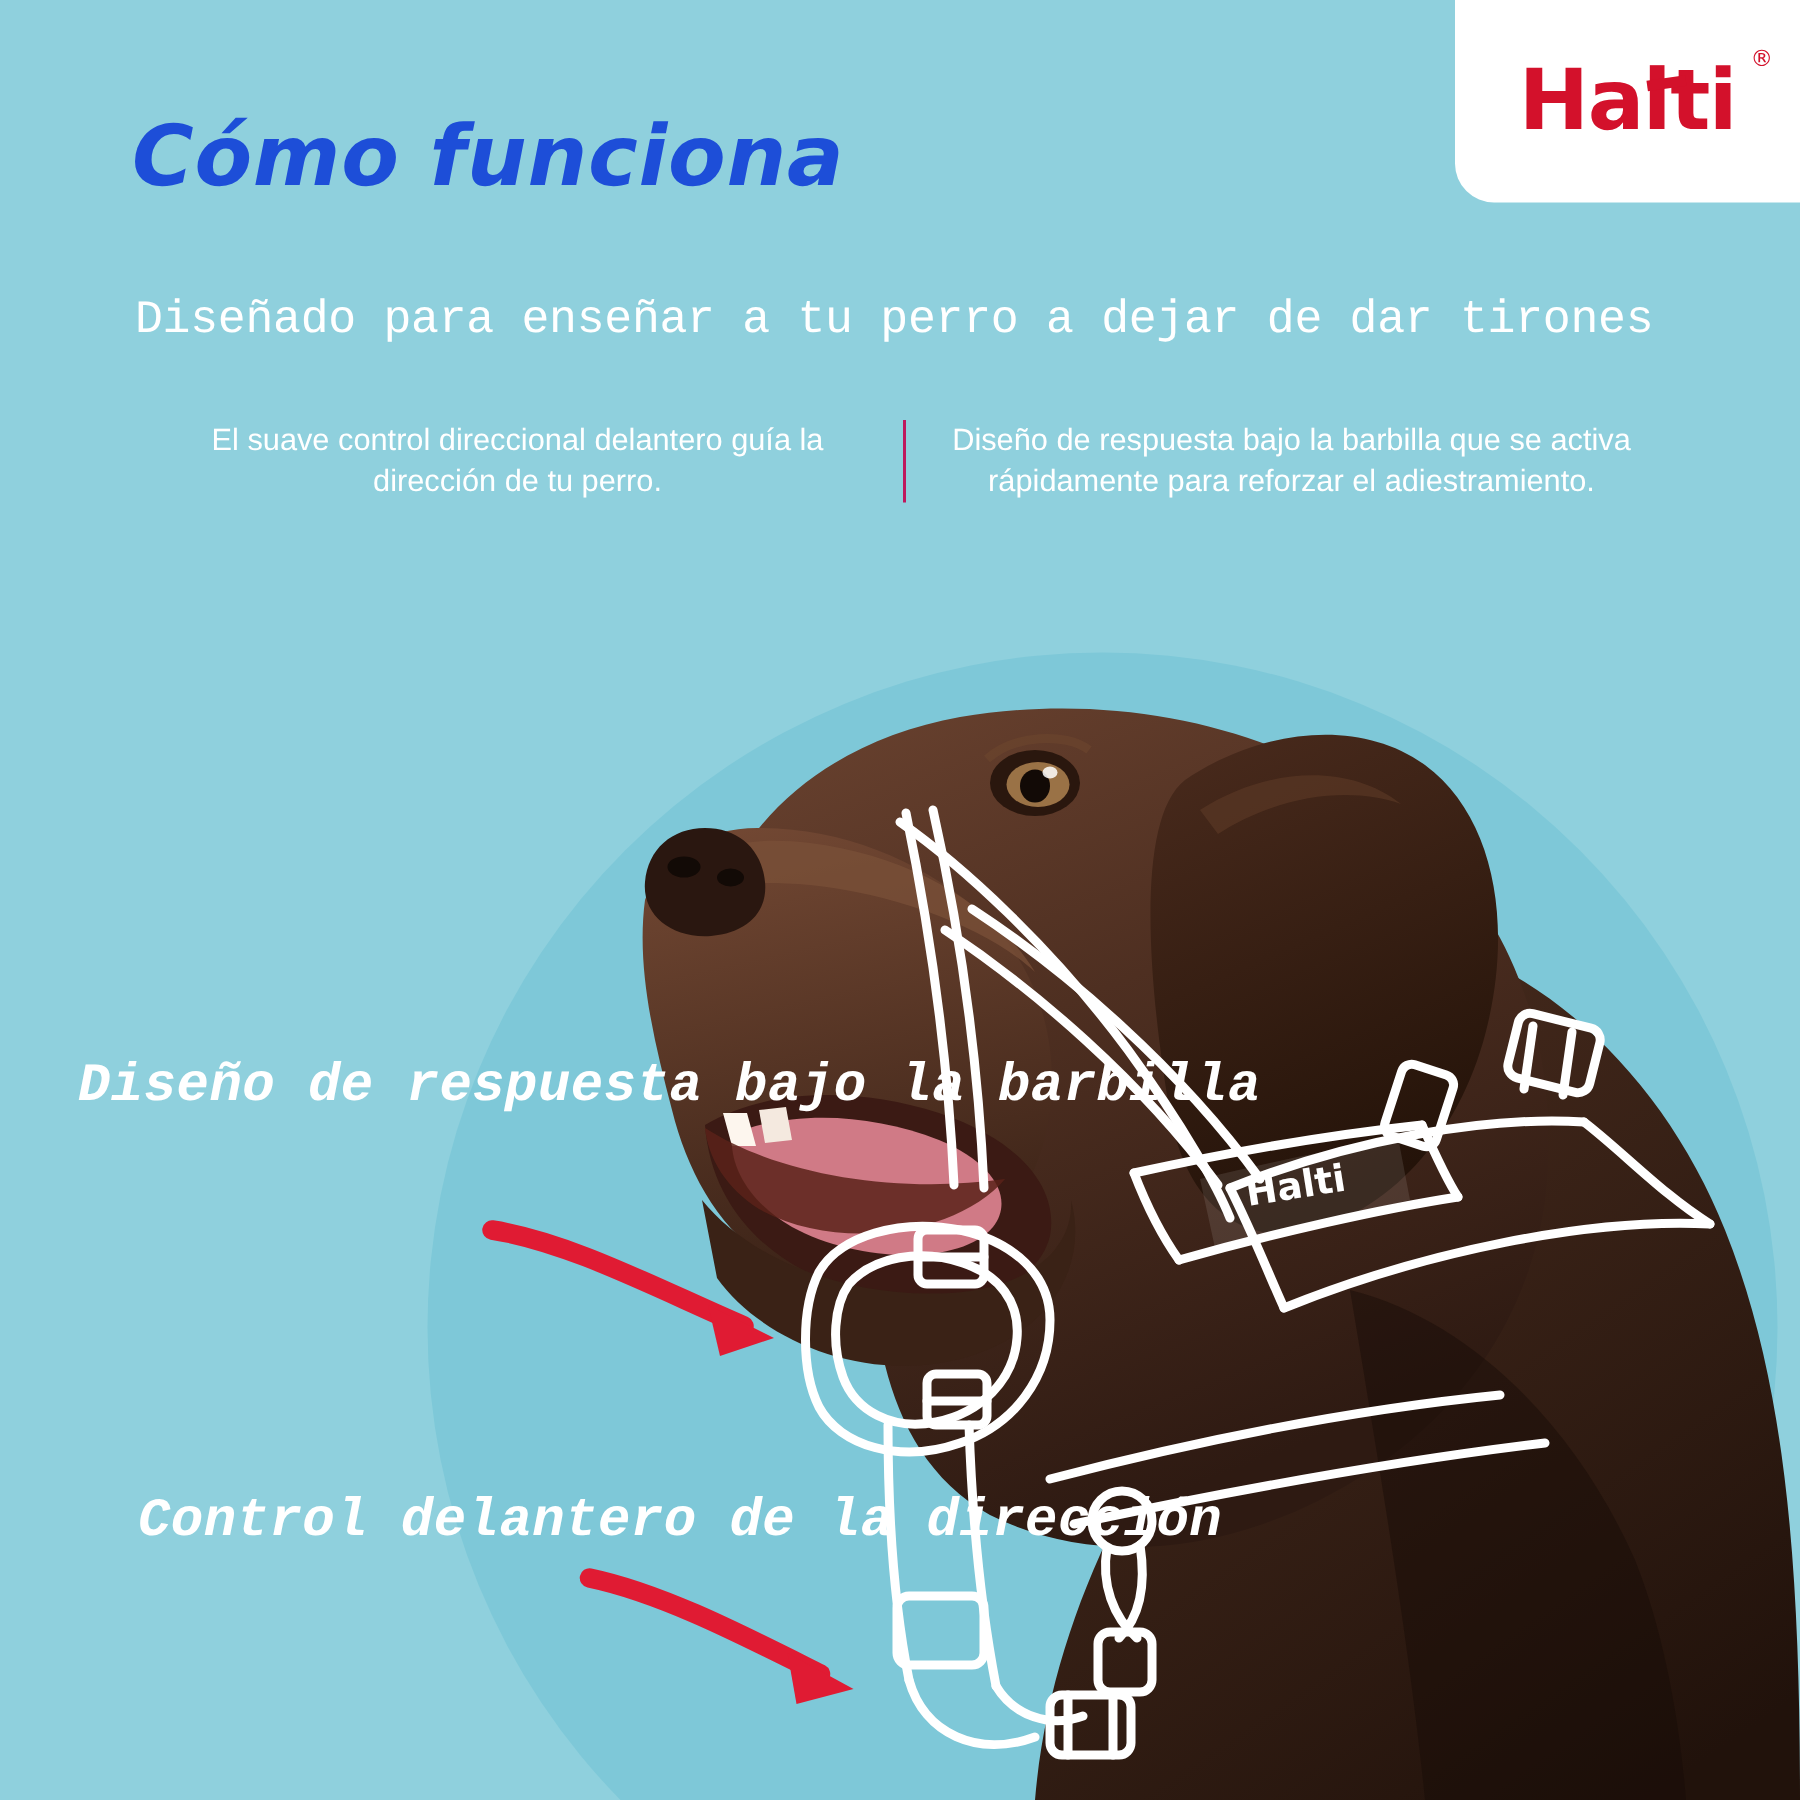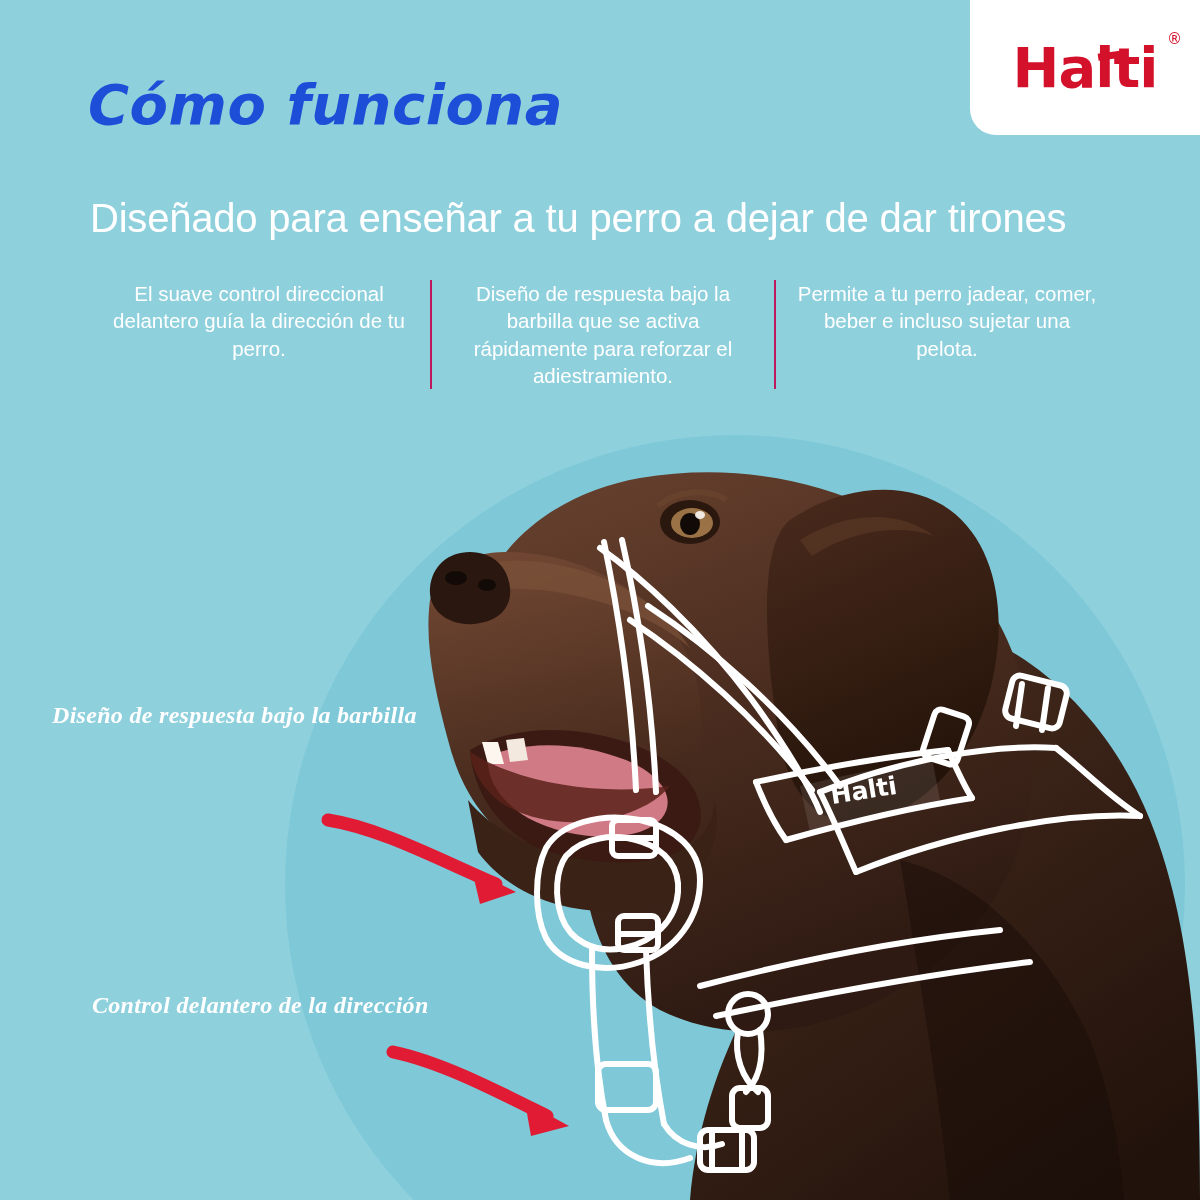--- a/index.html
+++ b/index.html
@@ -80,23 +80,24 @@
     font-style: italic;
     font-weight: bold;
     font-size: 56px;
     color: #1d4ed8;
     letter-spacing: 0.5px;
   }
   .subtitle {
     position: absolute;
     left: 90px;
     top: 196px;
-    font-size: 40px;
+    font-size: 31px;
     color: #ffffff;
     letter-spacing: -0.2px;
+    font-family: Liberation Mono, monospace;
   }
 
   
   .cols {
     position: absolute;
     left: 88px;
     top: 280px;
     width: 1030px;
     display: flex;
     justify-content: center;
@@ -111,24 +112,24 @@
     box-sizing: border-box;
   }
   .col + .col {
     border-left: 2px solid #be185d;
   }
 
   
   .callout {
     position: absolute;
     color: #ffffff;
-    font-family: Liberation Serif, serif;
+    font-family: Liberation Mono, monospace;
     font-style: italic;
     font-weight: bold;
-    font-size: 24px;
+    font-size: 36px;
     line-height: 1.32;
     letter-spacing: 0.3px;
     text-align: center;
   }
   .callout-1 { left: 52px; top: 700px; }
   .callout-2 { left: 92px; top: 990px; }
 
   
   .arrow { position: absolute; }
   .arrow-1 { left: 320px; top: 810px; }
@@ -287,21 +288,20 @@
     </div>
     <div class="logo-reg">®</div>
   </div>
 
   <div class="title">Cómo funciona</div>
   <div class="subtitle">Diseñado para enseñar a tu perro a dejar de dar tirones</div>
 
   <div class="cols">
     <div class="col">El suave control direccional delantero guía la dirección de tu perro.</div>
     <div class="col">Diseño de respuesta bajo la barbilla que se activa rápidamente para reforzar el adiestramiento.</div>
-    <div class="col">Permite a tu perro jadear, comer, beber e incluso sujetar una pelota.</div>
   </div>
 
   <div class="callout callout-1">
     <span>Diseño de respuesta bajo la barbilla</span>
   </div>
   <div class="callout callout-2">
     <span>Control delantero de la dirección</span>
   </div>
 
   <svg class="arrow arrow-1" width="220" height="110" viewBox="0 0 220 110">

